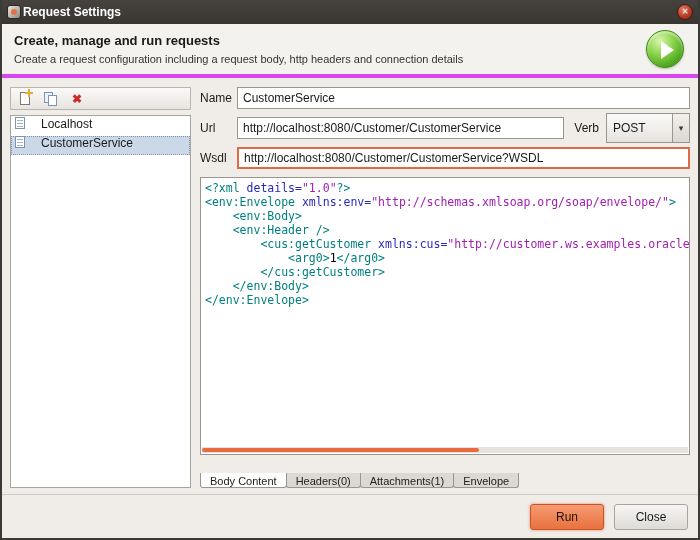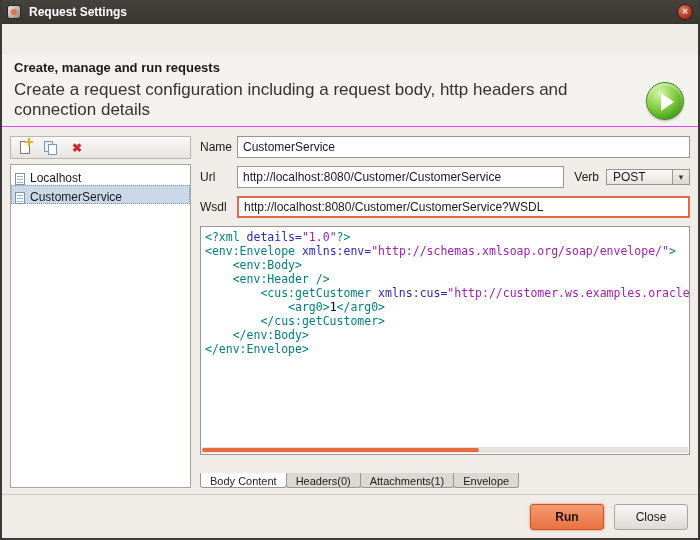--- a/index.html
+++ b/index.html
@@ -12,21 +12,21 @@
     background:#F0EDE9;
     border:2px solid #3C3A36; border-top:none;
     position:relative;
   }
 
   
   .titlebar {
     height:24px; flex:0 0 24px;
     background:linear-gradient(#46433F,#393631);
     display:flex; align-items:center;
-    padding:0 5px; gap:8px;
+    padding:0 5px; gap:2px;
   }
   .app-icon {
     width:14px; height:14px; display:inline-block;
     background:linear-gradient(135deg,#E8E5E0 0%,#B8B4AE 55%,#8A8680 100%);
     border:1px solid #2A2825; border-radius:3px; position:relative;
   }
   .app-icon::after {
     content:""; position:absolute; left:3px; top:3px; width:6px; height:6px;
     background:#E8713F; border-radius:50%;
   }
@@ -37,28 +37,27 @@
     border:1px solid #4E170E;
     display:flex; align-items:center; justify-content:center;
     cursor:default;
   }
   .close-x { color:#F5E6E2; font-size:8px; line-height:8px; font-weight:bold; }
 
   
   .header {
     flex:0 0 54px;
     background:#F4F2EF;
-    border-bottom:1px solid #d946ef;
-    display:flex; align-items:flex-end;
+    border-bottom:4px solid #d946ef;
+    display:flex; align-items:center;
     padding:6px 10px 6px 12px;
-    margin-top:30px;
   }
   .header-text { flex:1; }
   .page-title { font-size:13px; font-weight:bold; color:#1A1A1A; margin-bottom:5px; }
-  .page-subtitle { font-size:17px; color:#333; }
+  .page-subtitle { font-size:11px; color:#333; }
   .play-button {
     width:38px; height:38px; border-radius:50%; flex:0 0 38px;
     background:radial-gradient(circle at 35% 28%, #D9F6AC 0%, #8ED54E 38%, #4FA81E 72%, #357C0F 100%);
     border:1px solid #3F8A14; position:relative; margin-right:4px;
     box-shadow:inset 0 2px 3px rgba(255,255,255,.55), 0 1px 2px rgba(0,0,0,.25);
   }
   .play-tri {
     position:absolute; left:14px; top:10px; width:0; height:0;
     border-left:13px solid #FFFFFF;
     border-top:9px solid transparent; border-bottom:9px solid transparent;
@@ -89,21 +88,21 @@
     background:#EAF2FB; border:1px solid #7A95B5;
   }
   .copy-back { left:0; top:0; }
   .copy-front { left:4px; top:3px; background:#FFFFFF; }
   .delete-icon { color:#CC2B2B; font-size:12px; font-weight:bold; line-height:12px; }
 
   .request-list {
     flex:1; background:#FFFFFF; border:1px solid #A8A49E;
     overflow:hidden; font-size:12px; color:#1A1A1A; padding-top:1px;
   }
-  .list-item { height:19px; display:flex; align-items:flex-end; gap:5px; padding:0 4px; }
+  .list-item { height:19px; display:flex; align-items:flex-start; gap:16px; padding:0 4px; }
   .list-item.selected { background:#CBD8E8; outline:1px dotted #7E93AC; outline-offset:-1px; }
   .doc-icon {
     width:10px; height:12px; flex:0 0 10px;
     background:#FDFDFD; border:1px solid #7E93AC; position:relative; display:inline-block;
   }
   .doc-icon::after {
     content:""; position:absolute; left:1px; top:2px; right:1px; height:7px;
     background:repeating-linear-gradient(#9FB6CC 0 1px, transparent 1px 3px);
   }
 
@@ -113,21 +112,21 @@
   .field-label { width:37px; flex:0 0 37px; font-size:12px; color:#1A1A1A; }
   .text-input {
     flex:1; height:22px; min-width:0;
     border:1px solid #9A968F; background:#FFFFFF;
     font-family:"Liberation Sans", sans-serif; font-size:12px; color:#1A1A1A;
     padding:0 5px; outline:none;
   }
   .wsdl-input { border:2px solid #DE6A48; }
   .verb-label { font-size:12px; color:#1A1A1A; margin:0 7px 0 10px; flex:0 0 auto; }
   .verb-select {
-    flex:0 0 84px; width:84px; height:16px;
+    flex:0 0 84px; width:84px; height:30px;
     border:1px solid #9A968F;
     background:linear-gradient(#FBFAF9,#E6E3DF);
     display:flex; align-items:center; font-size:12px; color:#1A1A1A;
   }
   .verb-value { flex:1; padding-left:6px; }
   .verb-arrow-btn {
     flex:0 0 17px; height:100%; border-left:1px solid #9A968F;
     background:linear-gradient(#F2F0ED,#DBD7D2);
     display:flex; align-items:center; justify-content:center;
     font-size:9px; color:#3A3A3A;
@@ -181,21 +180,20 @@
   }
   .btn {
     min-width:74px; height:26px;
     font-family:"Liberation Sans", sans-serif; font-size:12px;
     border-radius:3px; padding:0 14px;
   }
   .btn-run {
     background:linear-gradient(#F59B72,#E8713F);
     border:1px solid #C2562A; color:#241308;
     box-shadow:0 0 3px rgba(232,113,63,.8);
-    font-weight:bold;
   }
   .btn-close {
     background:linear-gradient(#F7F6F5,#DEDBD6);
     border:1px solid #A8A49E; color:#1A1A1A;
   }
 </style>
 </head>
 <body>
 
 <div class="window">

